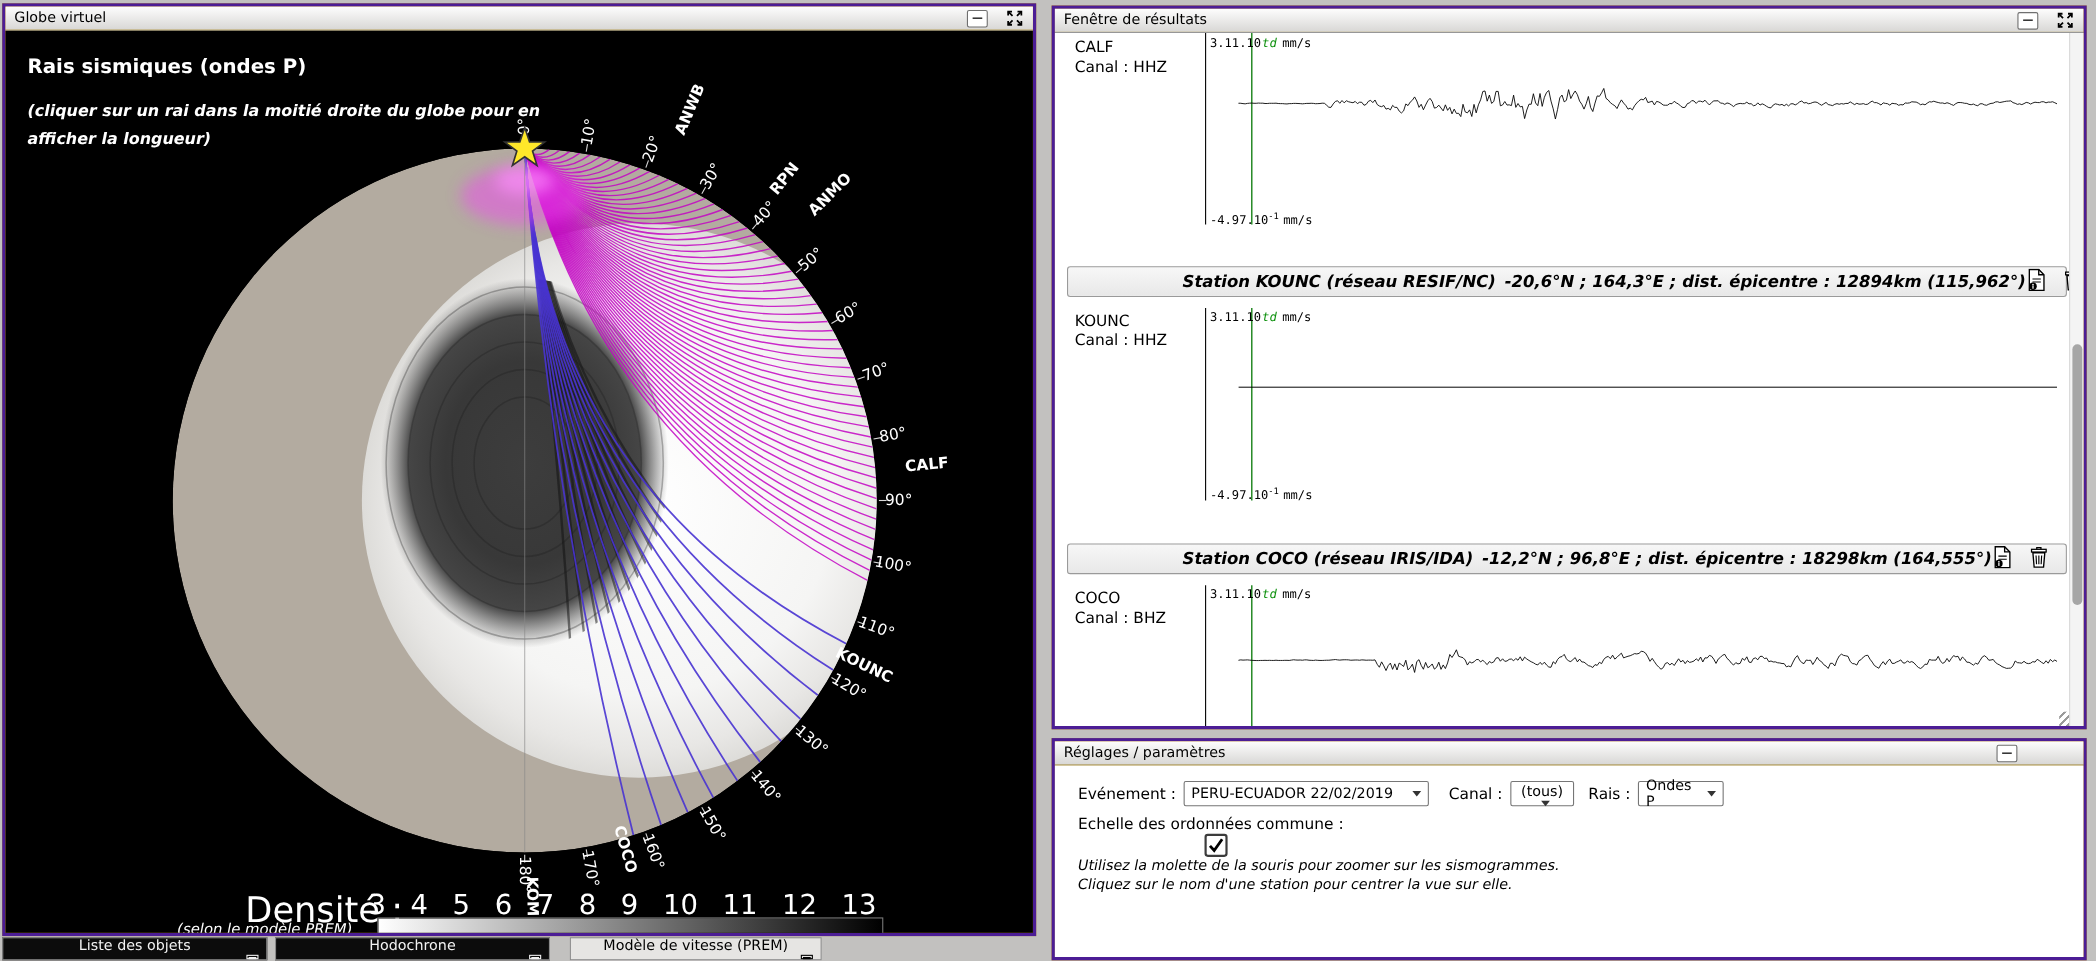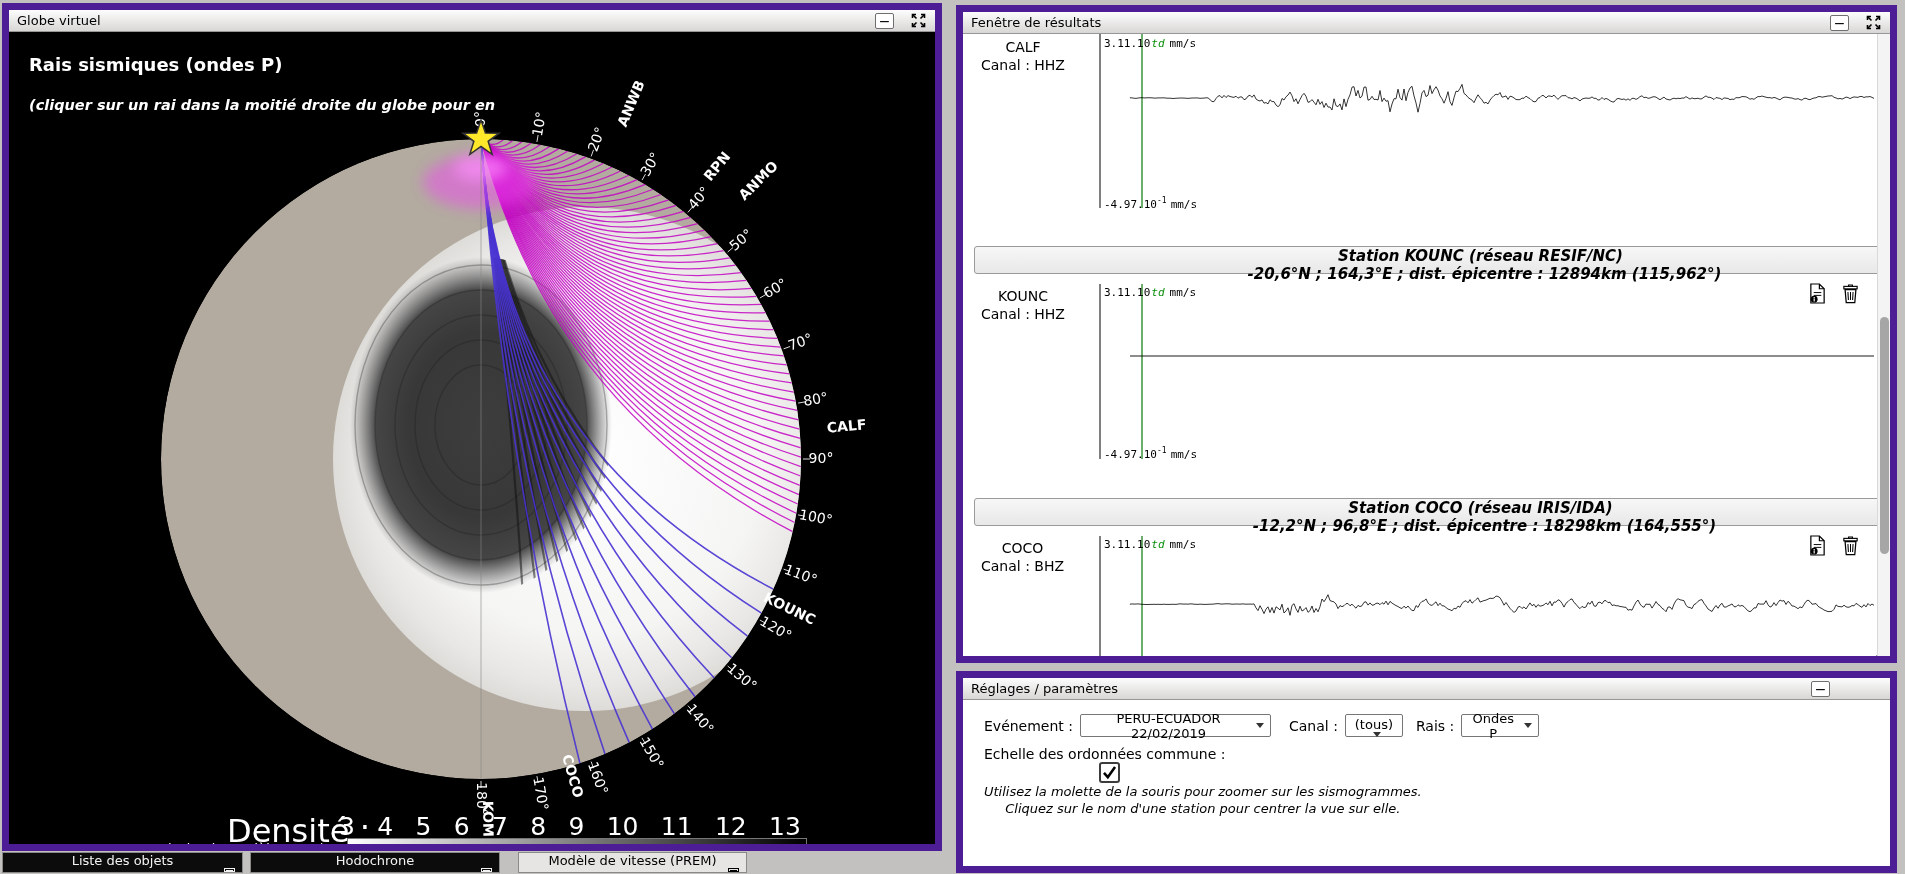--- a/index.html
+++ b/index.html
@@ -1,19 +1,19 @@
 <!DOCTYPE html>
 <html><head>
 <meta charset="utf-8">
 <style>
   * { margin:0; padding:0; box-sizing:border-box; }
   html,body { width:1905px; height:874px; }
   body { position:relative; background:#c2c1bf; font-family:"DejaVu Sans","Liberation Sans",sans-serif; overflow:hidden; }
 
-  .window { position:absolute; border:7px solid #4c1d95; background:#eab308;text-align:center; }
+  .window { position:absolute; border:3px solid #4c1d95; background:#eab308; }
   .titlebar { height:22px; background:linear-gradient(#fdfdfd,#d8d7d5); border-bottom:1px solid #979797;
               display:flex; align-items:center; padding:0 8px; font-size:13px; color:#000; }
   .tb-sp { margin-left:auto; display:flex; align-items:center; }
   .btn-min { width:19px; height:16px; border:1px solid #6f6f6f; border-radius:2px; background:#fff;
              display:flex; align-items:center; justify-content:center; font-size:14px; line-height:1; }
   .btn-expand { width:17px; height:17px; margin-left:16px; display:flex; }
 
   
   #globe-window { left:2px; top:3px; width:940px; height:848px; }
   .globe-content { position:absolute; left:0; top:22px; right:0; bottom:0; background:#000; overflow:hidden; color:#fff; }
@@ -42,38 +42,38 @@
   .r-content { position:absolute; left:0; right:0; top:22px; bottom:0; background:#fff; overflow:hidden; }
   #traces-svg { position:absolute; left:0; top:0; }
   .trace-label { position:absolute; left:18px; font-size:14px; color:#000; line-height:18px; }
   .amp { position:absolute; left:141px; font-family:"DejaVu Sans Mono","Liberation Mono",monospace;
          font-size:11px; color:#000; white-space:nowrap; }
   .amp .td { color:#0a8f0a; font-style:italic; margin:0 1px; }
   .amp .unit { margin-left:4px; }
   .amp sup { font-size:8px; }
   .st-header { position:absolute; left:11px; width:909px; height:28px;
                background:linear-gradient(#f7f7f7,#e8e8e8); border:1px solid #9a9a9a; border-radius:3px;
-               display:flex; align-items:center; padding-left:104px; color:#000;flex-direction:column; }
+               display:flex; align-items:center; padding-left:104px; color:#000; }
   .st-header .t { font-weight:bold; font-style:italic; font-size:15px; white-space:nowrap; }
   .st-header .d { font-style:italic; font-size:15px; margin-left:8px; white-space:nowrap;font-weight:bold; }
   .hdr-icons { margin-left:auto; display:flex; gap:14px; margin-right:22px; align-items:center; }
   .scroll-track { position:absolute; right:0; top:0; width:13px; height:636px; background:#f4f4f4; border-left:1px solid #d9d9d9; }
   .scroll-thumb { position:absolute; left:2px; width:9px; top:283px; height:237px; background:#a6a6a6; border-radius:5px; }
   .grip { position:absolute; left:913px; top:617px; width:15px; height:15px;
           background:repeating-linear-gradient(135deg,transparent 0 3px,#9a9a9a 3px 5px); }
 
   
   #settings-window { left:956px; top:671px; width:941px; height:202px; }
   #settings-window .btn-min { margin-right:52px; }
   .s-content { position:absolute; left:0; right:0; top:22px; bottom:0; background:#fff; font-size:14px; color:#000; }
   .s-row1 { position:absolute; left:21px; top:14px; display:flex; align-items:center; }
   .s-row1 .lbl { margin-right:7px; }
   .sel { display:inline-flex; align-items:center; justify-content:space-between; border:1px solid #767676;
          border-radius:2px; background:#fff; padding:2px 6px; font-size:13px; height:23px; }
-  .sel-event { width:191px; margin-right:18px; }
+  .sel-event { width:223px; margin-right:18px; }
   .sel-canal { width:58px;  margin-right:13px;flex-direction:column; }
   .sel-rais  { width:78px; }
   .caret { width:0; height:0; border-left:4px solid transparent; border-right:4px solid transparent;
            border-top:5px solid #333; margin-left:6px; flex:none; }
   .s-row2 { position:absolute; left:21px; top:46px; display:flex; align-items:center;flex-direction:column; }
   .checkbox { width:21px; height:21px; border:2px solid #3c3c3c; border-radius:3px; margin-left:10px;
               display:flex; align-items:center; justify-content:center; background:#fff; }
   .s-tips { position:absolute; left:21px; top:84px; font-style:italic; font-size:13px; line-height:16.5px; }
 </style>
 </head>
@@ -275,20 +275,21 @@
             <text x="837.6034541996706" y="395.01384241160946" fill="#fff" font-size="14" font-weight="bold" text-anchor="middle" transform="rotate(-5 837.6034541996706 395.01384241160946)" dominant-baseline="middle">CALF</text>
             <text x="780.2863578806143" y="577.3613033486536" fill="#fff" font-size="14" font-weight="bold" text-anchor="middle" transform="rotate(26 780.2863578806143 577.3613033486536)" dominant-baseline="middle">KOUNC</text>
             <text x="562.9603274196099" y="744.2163596596451" fill="#fff" font-size="14" font-weight="bold" text-anchor="middle" transform="rotate(74 562.9603274196099 744.2163596596451)" dominant-baseline="middle">COCO</text>
             <text x="478.282866317422" y="786.9451702563008" fill="#fff" font-size="14" font-weight="bold" text-anchor="middle" transform="rotate(89 478.282866317422 786.9451702563008)" dominant-baseline="middle">KOM</text>
           </g>
           <polygon points="472,88 476.40838939219356,100.93237254218789 490.0700738096079,101.128677106876 479.13292387221367,109.31762745781211 483.16791979355696,122.371322893124 472,114.5 460.83208020644304,122.371322893124 464.86707612778633,109.31762745781211 453.9299261903921,101.128677106876 467.59161060780644,100.93237254218789" fill="#ffe82a" stroke="#333" stroke-width="1.5"></polygon>
         </svg>
       <div class="g-heading">Rais sismiques (ondes P)</div>
       <div class="g-sub">
         <div>(cliquer sur un rai dans la moitié droite du globe pour en</div>
+        <div>afficher la longueur)</div>
       </div>
       <div class="density-label">Densité :</div>
       <div class="density-values">
         <span>3</span>
         <span>4</span>
         <span>5</span>
         <span>6</span>
         <span>7</span>
         <span>8</span>
         <span>9</span>

